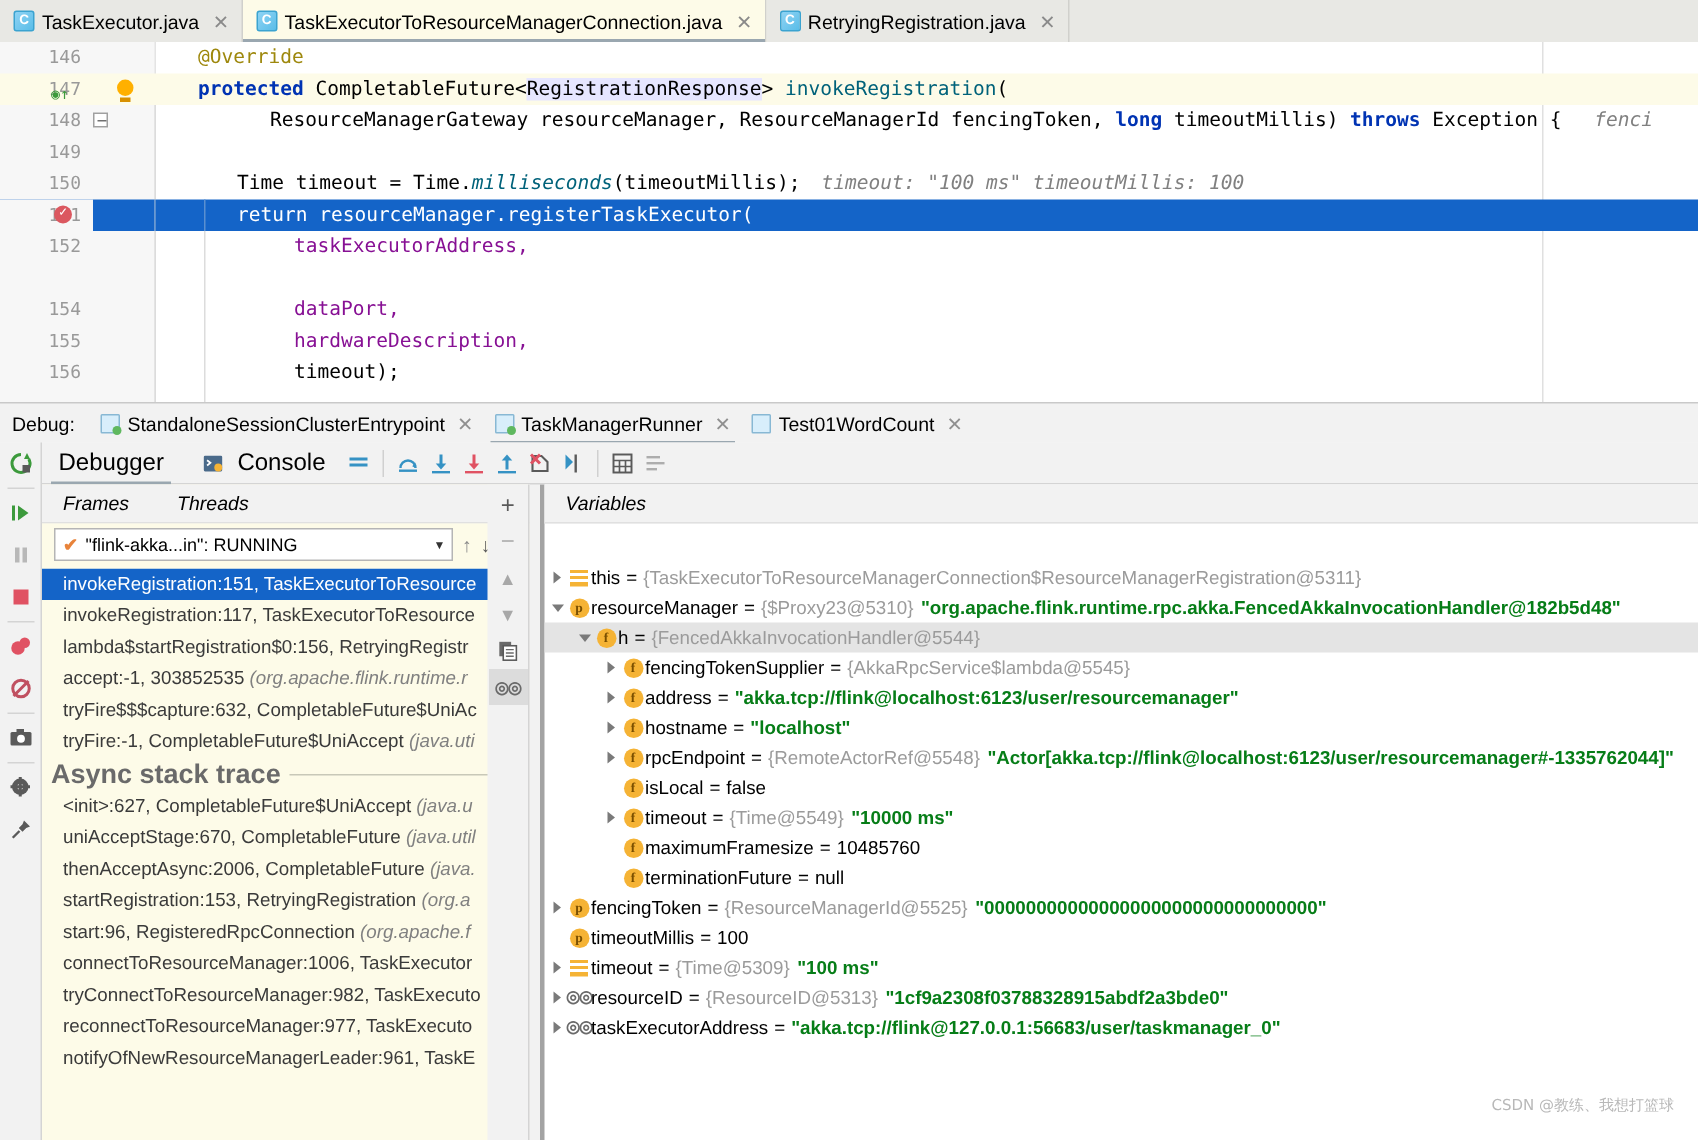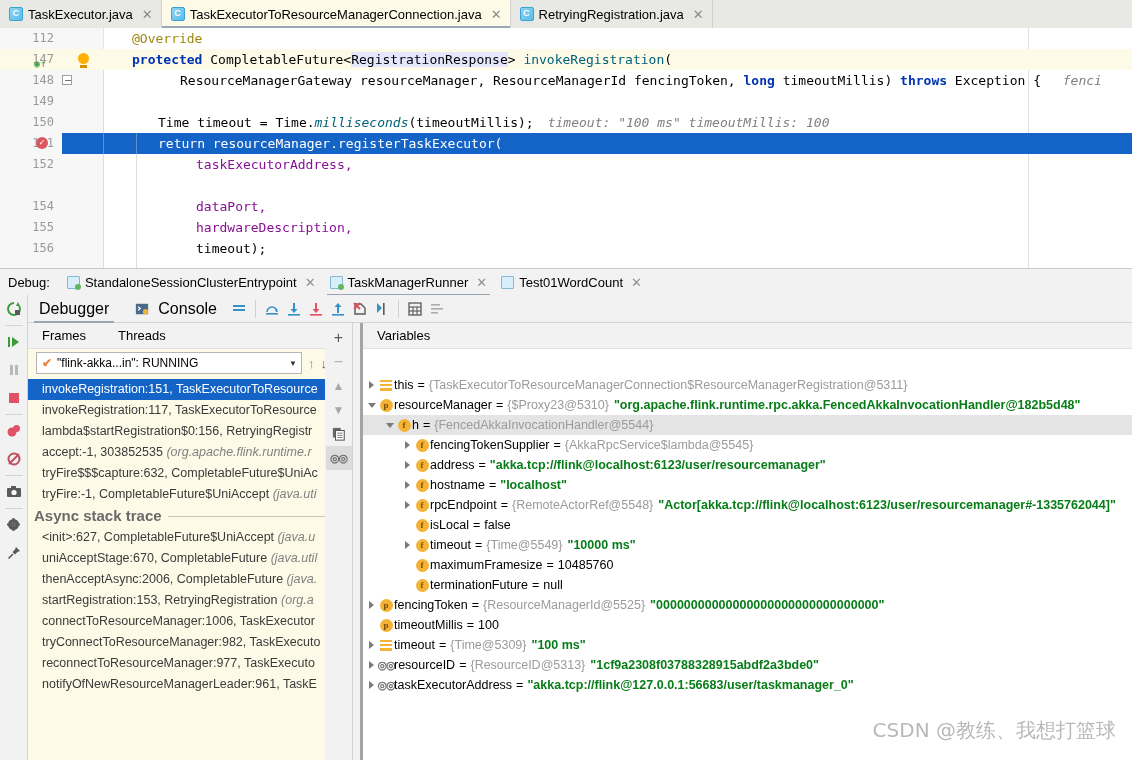--- a/index.html
+++ b/index.html
@@ -190,21 +190,21 @@
   }
   .vars-pane {
     position: absolute; left: 360px; top: 28px; width: 779px; height: 437px;
     background: #ffffff; border-left: 3px solid #a3a3a3;
   }
   .pane-head {
     height: 26px; display: flex; align-items: center;
     background: #f2f2f2; border-bottom: 1px solid #e0e0e0;
     font-size: 13px; padding-left: 8px; gap: 20px;
   }
-  .pane-head .ph { padding: 0 6px; color: #000; }
+  .pane-head .ph { padding: 0 6px; color: #000; font-style: italic; }
 
   .thread-sel-row {
     display: flex; align-items: center; height: 28px; padding: 0 4px 0 8px; gap: 6px;
     background: #fdfbe8;
   }
   .thread-sel {
     flex: 1; height: 22px; background: #fff; border: 1px solid #b5b5b5;
     display: flex; align-items: center; gap: 5px; padding: 0 4px 0 5px;
     font-size: 12px; position: relative;
   }
@@ -217,21 +217,21 @@
   }
   .frame-item {
     height: 21px; line-height: 21px; padding-left: 14px;
     white-space: nowrap; overflow: hidden; color: #3a3a3a;
   }
   .frame-item.selected { background: #1464c8; color: #fff; padding-left: 14px; }
   .frame-item .pkg { color: #808080; font-style: italic; }
   .frame-item.selected .pkg { color: #d8e6f7; }
   .async-head {
     height: 22px; line-height: 22px; padding-left: 6px;
-    font-size: 15px; color: #6a6a6a; font-weight: bold;
+    font-size: 18px; color: #6a6a6a; font-weight: bold;
     display: flex; align-items: center; gap: 6px;
   }
   .async-head .rule { flex: 1; height: 1px; background: #c8c8b8; }
 
   .frames-scroll {
     position: absolute; left: 308px; top: 56px; width: 17px; height: 381px;
     background: #f4f4f0;
   }
   .frames-scroll .thumb {
     position: absolute; left: 3px; top: 0px; width: 11px; height: 160px;
@@ -291,21 +291,21 @@
     font-size: 11px; color: #6a6a6a; letter-spacing: -1px; font-weight: bold;
   }
   .vname { color: #000; }
   .veq { color: #000; margin: 0 4px; }
   .vtype { color: #9b9b9b; }
   .vstr { color: #067d17; font-weight: bold; }
   .vobj { color: #000; }
 
   .watermark {
     position: absolute; right: 16px; bottom: 16px;
-    font-size: 20px; color: #b8b8b8;
+    font-size: 10px; color: #b8b8b8;
     font-family: "DejaVu Sans", sans-serif;
     pointer-events: none;
   }
   svg { display: block; }
 </style>
 </head>
 <body>
 
 <div class="app">
 
@@ -326,21 +326,21 @@
       <span class="tclose">✕</span>
     </div>
   </div>
 
   <div class="editor">
     <div class="gutter-bg"></div>
     <div class="fold-col"></div>
     <div class="editor-rightline"></div>
 
     <div class="code-row" style="top:0px;position:absolute;left:0;right:0;">
-      <span class="gutter-ln">112</span>
+      <span class="gutter-ln">146</span>
       <span class="code-text" style="left:132px;"><span class="an">@Override</span></span>
     </div>
 
     <div class="code-row hl" style="top:21px;position:absolute;left:0;right:0;">
       <span class="gutter-ln">147</span>
       <span class="ovr-mark">◉↑</span>
       <span class="bulb"></span>
       <span class="code-text" style="left:132px;">
         <span class="k">protected</span><span>&nbsp;</span><span>CompletableFuture&lt;</span><span class="hlw">RegistrationResponse</span><span>&gt; </span><span class="m">invokeRegistration</span><span>(</span>
       </span>
@@ -595,20 +595,21 @@
 
         <div class="async-head">
           <span>Async stack trace</span>
           <span class="rule"></span>
         </div>
 
         <div class="frame-item"><span>&lt;init&gt;:627, CompletableFuture$UniAccept </span><span class="pkg">(java.u</span></div>
         <div class="frame-item"><span>uniAcceptStage:670, CompletableFuture </span><span class="pkg">(java.util</span></div>
         <div class="frame-item"><span>thenAcceptAsync:2006, CompletableFuture </span><span class="pkg">(java.</span></div>
         <div class="frame-item"><span>startRegistration:153, RetryingRegistration </span><span class="pkg">(org.a</span></div>
+        <div class="frame-item"><span>start:96, RegisteredRpcConnection </span><span class="pkg">(org.apache.f</span></div>
         <div class="frame-item"><span>connectToResourceManager:1006, TaskExecutor</span><span class="pkg"></span></div>
         <div class="frame-item"><span>tryConnectToResourceManager:982, TaskExecuto</span><span class="pkg"></span></div>
         <div class="frame-item"><span>reconnectToResourceManager:977, TaskExecuto</span><span class="pkg"></span></div>
         <div class="frame-item"><span>notifyOfNewResourceManagerLeader:961, TaskE</span><span class="pkg"></span></div>
       </div>
 
       <div class="frames-scroll">
         <div class="thumb"></div>
       </div>
     </div>

